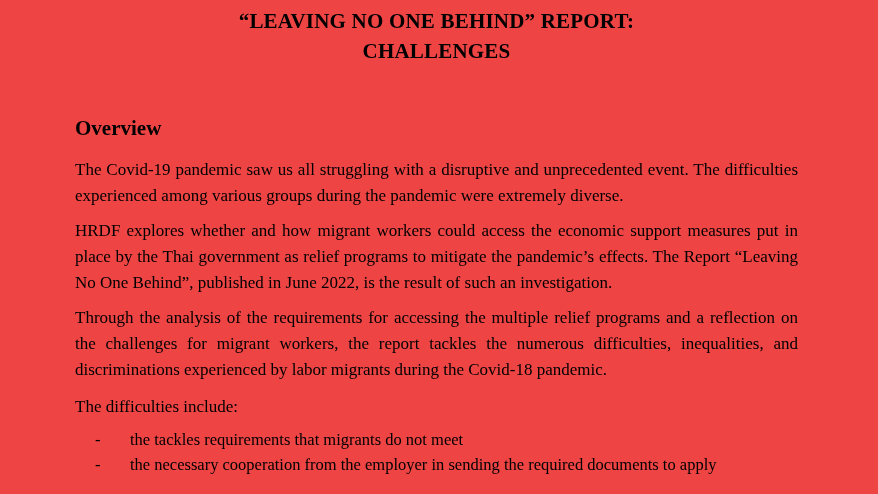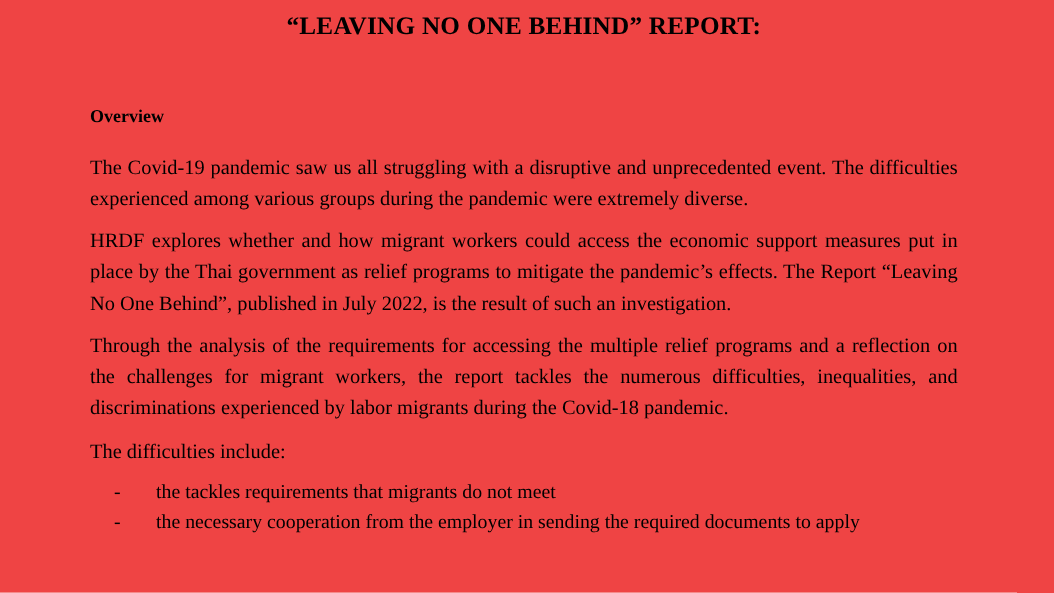--- a/index.html
+++ b/index.html
@@ -22,21 +22,21 @@
     margin: 0;
     font-size: 21px;
     font-weight: bold;
     line-height: 30px;
     text-align: center;
     letter-spacing: 0.2px;
   }
   .title-line { display: block; }
   .section-heading {
     margin: 49px 0 16px 0;
-    font-size: 15px;
+    font-size: 21px;
     font-weight: bold;
     line-height: 26px;
   }
   .body-para {
     margin: 9px 0 0 0;
     font-size: 17px;
     line-height: 26px;
     text-align: justify;
   }
   .body-para.no-justify { text-align: left; margin-top: 11px; }
@@ -57,27 +57,28 @@
   }
   .item-text { flex: 1; }
 </style>
 </head>
 <body>
 
 <div class="page">
 
   <h1 class="doc-title">
     <span class="title-line">“LEAVING NO ONE BEHIND” REPORT:</span>
+    <span class="title-line">CHALLENGES</span>
   </h1>
 
   <h2 class="section-heading">Overview</h2>
 
   <p class="body-para">The Covid-19 pandemic saw us all struggling with a disruptive and unprecedented event. The difficulties experienced among various groups during the pandemic were extremely diverse.</p>
 
-  <p class="body-para">HRDF explores whether and how migrant workers could access the economic support measures put in place by the Thai government as relief programs to mitigate the pandemic’s effects. The Report “Leaving No One Behind”, published in July 2022, is the result of such an investigation.</p>
+  <p class="body-para">HRDF explores whether and how migrant workers could access the economic support measures put in place by the Thai government as relief programs to mitigate the pandemic’s effects. The Report “Leaving No One Behind”, published in June 2022, is the result of such an investigation.</p>
 
   <p class="body-para">Through the analysis of the requirements for accessing the multiple relief programs and a reflection on the challenges for migrant workers, the report tackles the numerous difficulties, inequalities, and discriminations experienced by labor migrants during the Covid-18 pandemic.</p>
 
   <p class="body-para no-justify">The difficulties include:</p>
 
   <ul class="dash-list">
     <li class="dash-item">
       <span class="dash">-</span>
       <span class="item-text">the tackles requirements that migrants do not meet</span>
     </li>

